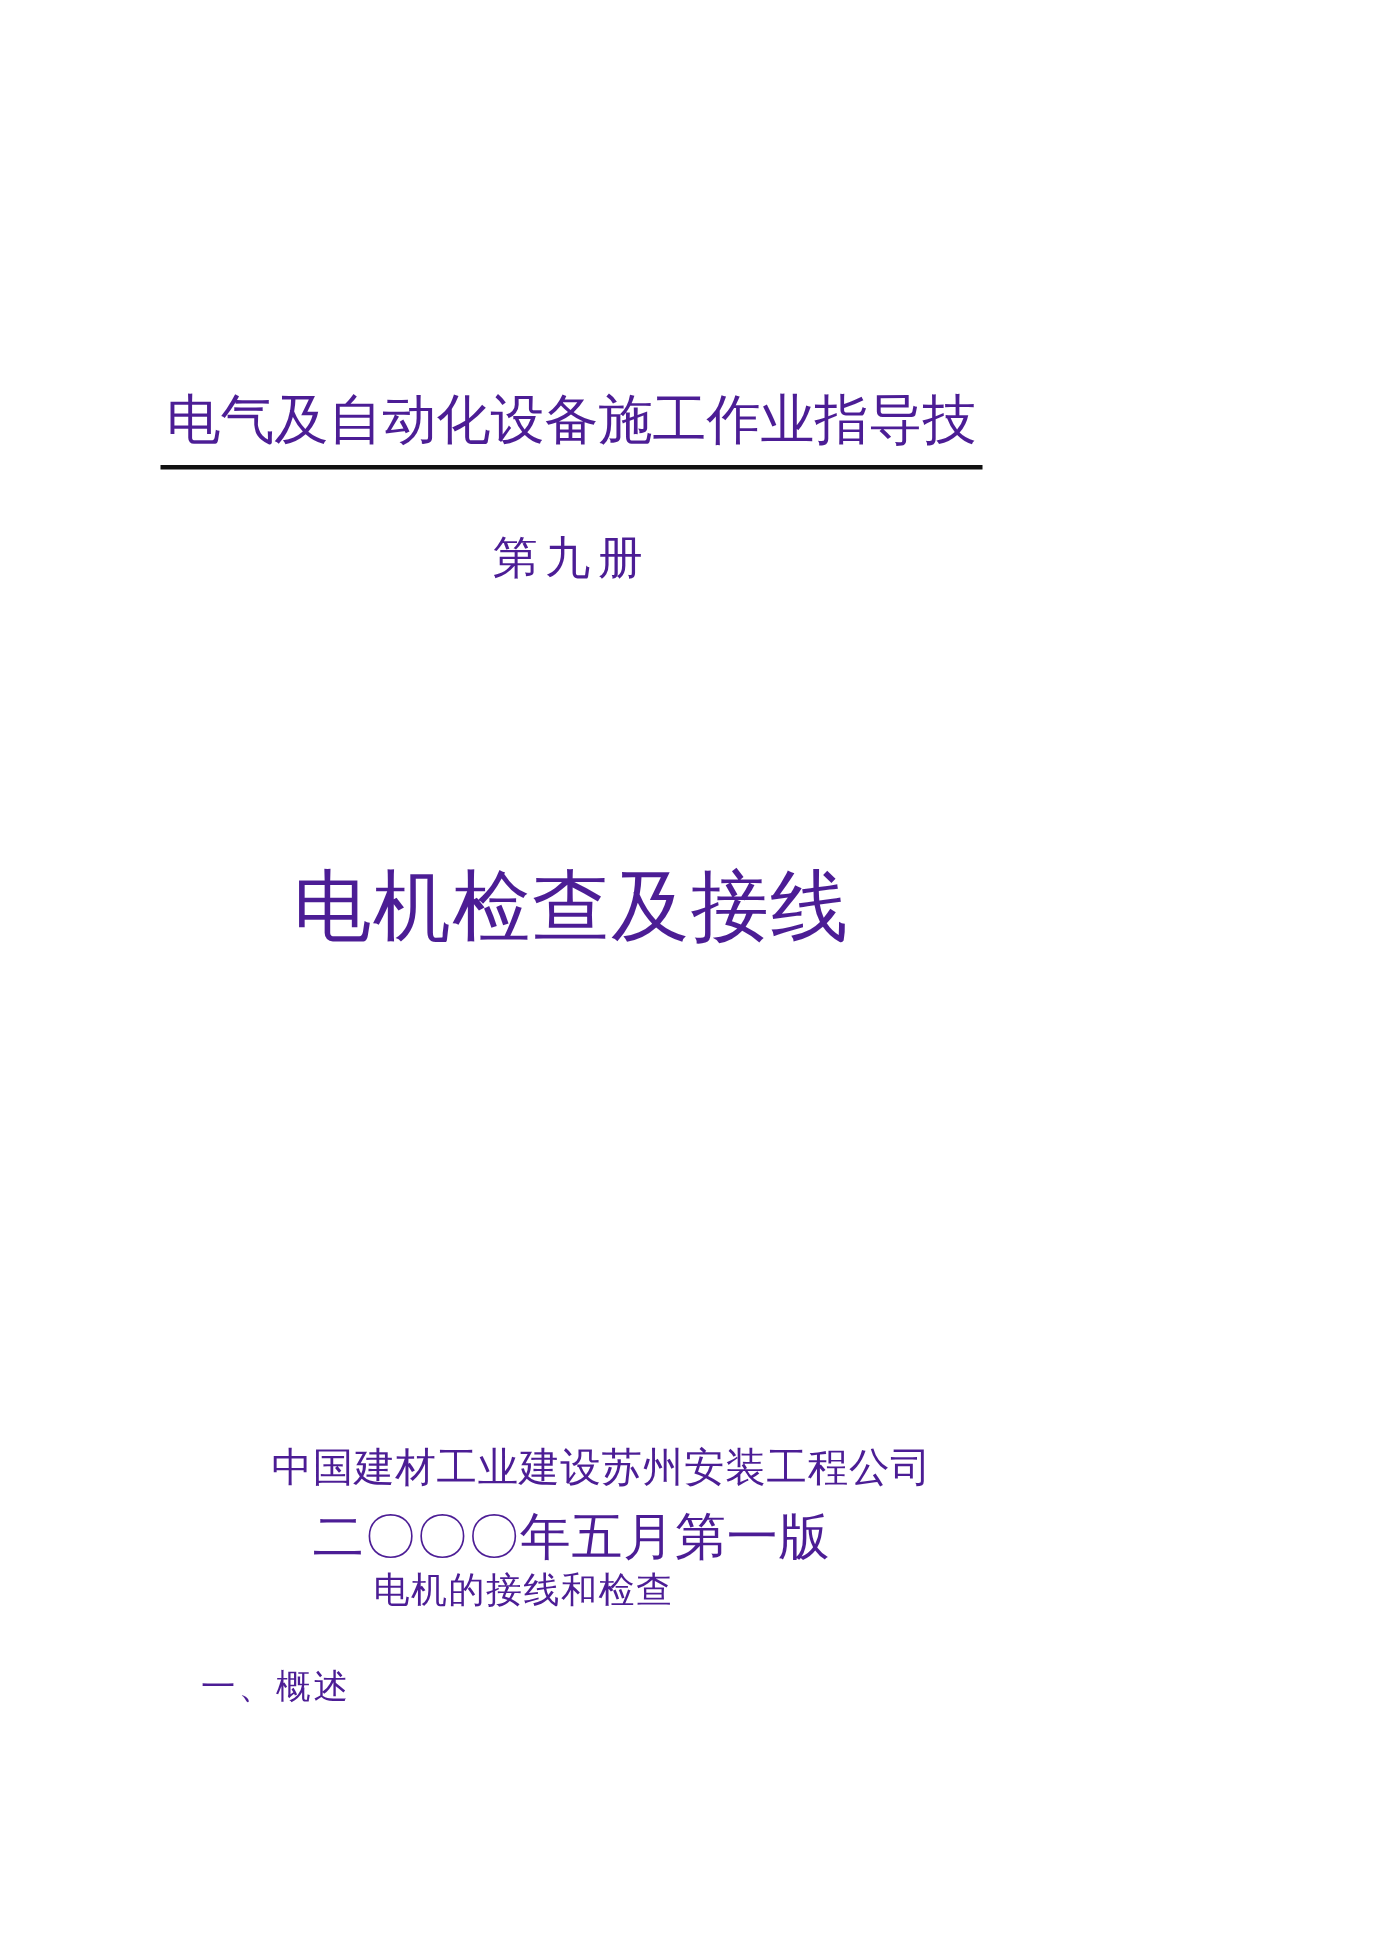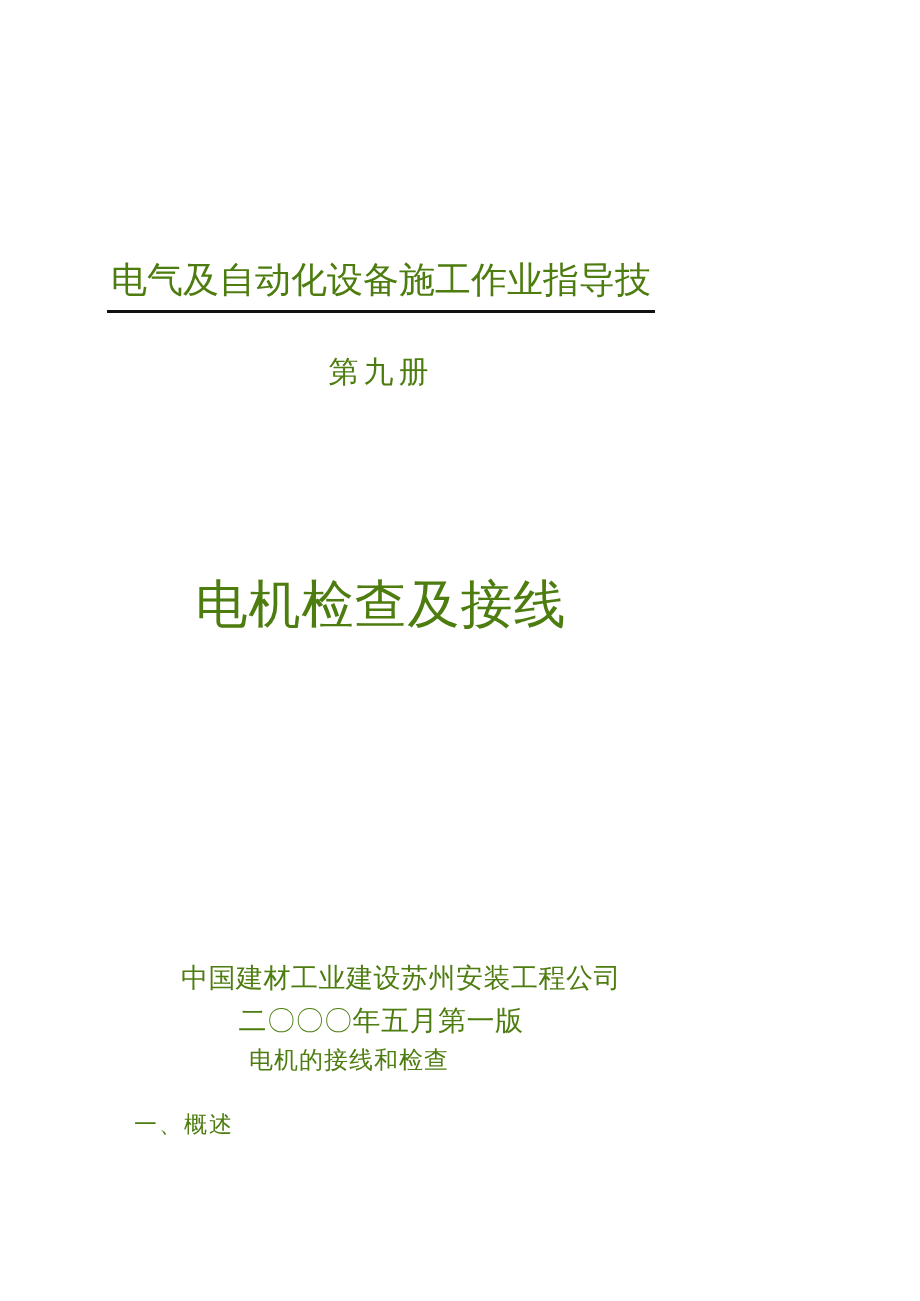--- a/index.html
+++ b/index.html
@@ -5,21 +5,21 @@
   html, body {
     margin: 0;
     padding: 0;
     background: #ffffff;
   }
   .page {
     position: relative;
     width: 762px;
     height: 1301px;
     background: #ffffff;
-    color: #4d7c0f;
+    color: #4c1d95;
     font-family: "DejaVu Serif", "Liberation Serif", serif;
     overflow: hidden;
   }
   .centered {
     position: absolute;
     left: 0;
     right: 0;
     text-align: center;
     white-space: nowrap;
   }
@@ -50,21 +50,21 @@
     letter-spacing: 1px;
   }
   .publisher {
     top: 960px;
     font-size: 27px;
     letter-spacing: 0.5px;
     padding-left: 40px;
   }
   .edition {
     top: 1002px;
-    font-size: 28px;
+    font-size: 34px;
     letter-spacing: 0.5px;
   }
   .section-heading {
     left: 249px;
     top: 1044px;
     font-size: 24px;
     letter-spacing: 1px;
     text-align: right;
   }
   .chapter-heading {

